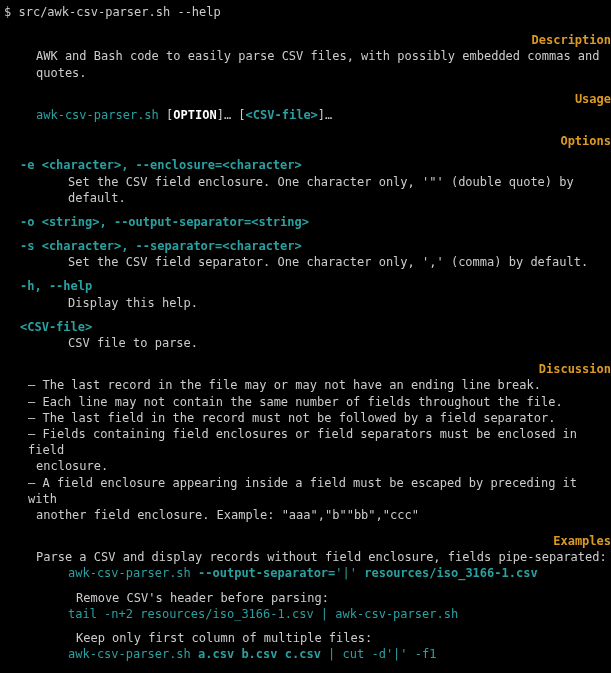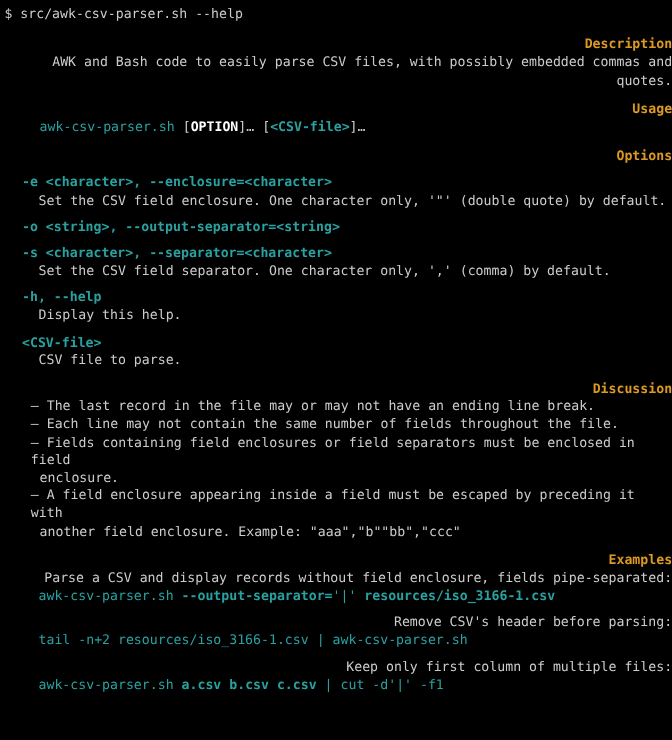--- a/index.html
+++ b/index.html
@@ -25,22 +25,22 @@
   .section-head {
     color: #dd9a22;
     font-weight: bold;
     padding-left: 4px;
     margin-top: 10px;
     text-align: right;
   }
   .section-head.first {
     margin-top: 12px;
   }
-  .ind1 { padding-left: 36px; text-align: right; }
-  .ind2 { padding-left: 35px; }
+  .ind1 { padding-left: 36px; }
+  .ind2 { padding-left: 68px; }
   .bullet-line { padding-left: 28px; }
   .optline { padding-left: 20px; margin-top: 8px; }
   .opt-key { color: #2aa1a1; font-weight: bold; }
   .white { color: #ffffff; }
   .bold { font-weight: bold; }
   .teal-cmd { color: #2aa1a1; }
   .teal-cmd-bold { color: #2aa1a1; font-weight: bold; }
   .dim { color: #cccccc; }
   .mt6 { margin-top: 8px; margin-left: 40px; }
   .usage-cont { padding-left: 36px; }
@@ -89,20 +89,21 @@
   <div class="ind2">Display this help.</div>
 
   <div class="optline">
     <span class="opt-key">&lt;CSV-file&gt;</span>
   </div>
   <div class="ind2">CSV file to parse.</div>
 
   <div class="section-head">Discussion</div>
   <div class="bullet-line">– The last record in the file may or may not have an ending line break.</div>
   <div class="bullet-line">– Each line may not contain the same number of fields throughout the file.</div>
+  <div class="bullet-line">– The last field in the record must not be followed by a field separator.</div>
   <div class="bullet-line">– Fields containing field enclosures or field separators must be enclosed in field</div>
   <div class="ind2" style="padding-left:36px">enclosure.</div>
   <div class="bullet-line">– A field enclosure appearing inside a field must be escaped by preceding it with</div>
   <div class="ind2" style="padding-left:36px">another field enclosure. Example: "aaa","b""bb","ccc"</div>
 
   <div class="section-head">Examples</div>
 
   <div class="ind1">Parse a CSV and display records without field enclosure, fields pipe-separated:</div>
   <div class="ind2">
     <span class="teal-cmd">awk-csv-parser.sh </span><span class="teal-cmd-bold">--output-separator=</span><span class="teal-cmd">'|' </span><span class="teal-cmd-bold">resources/iso_3166-1.csv</span>

